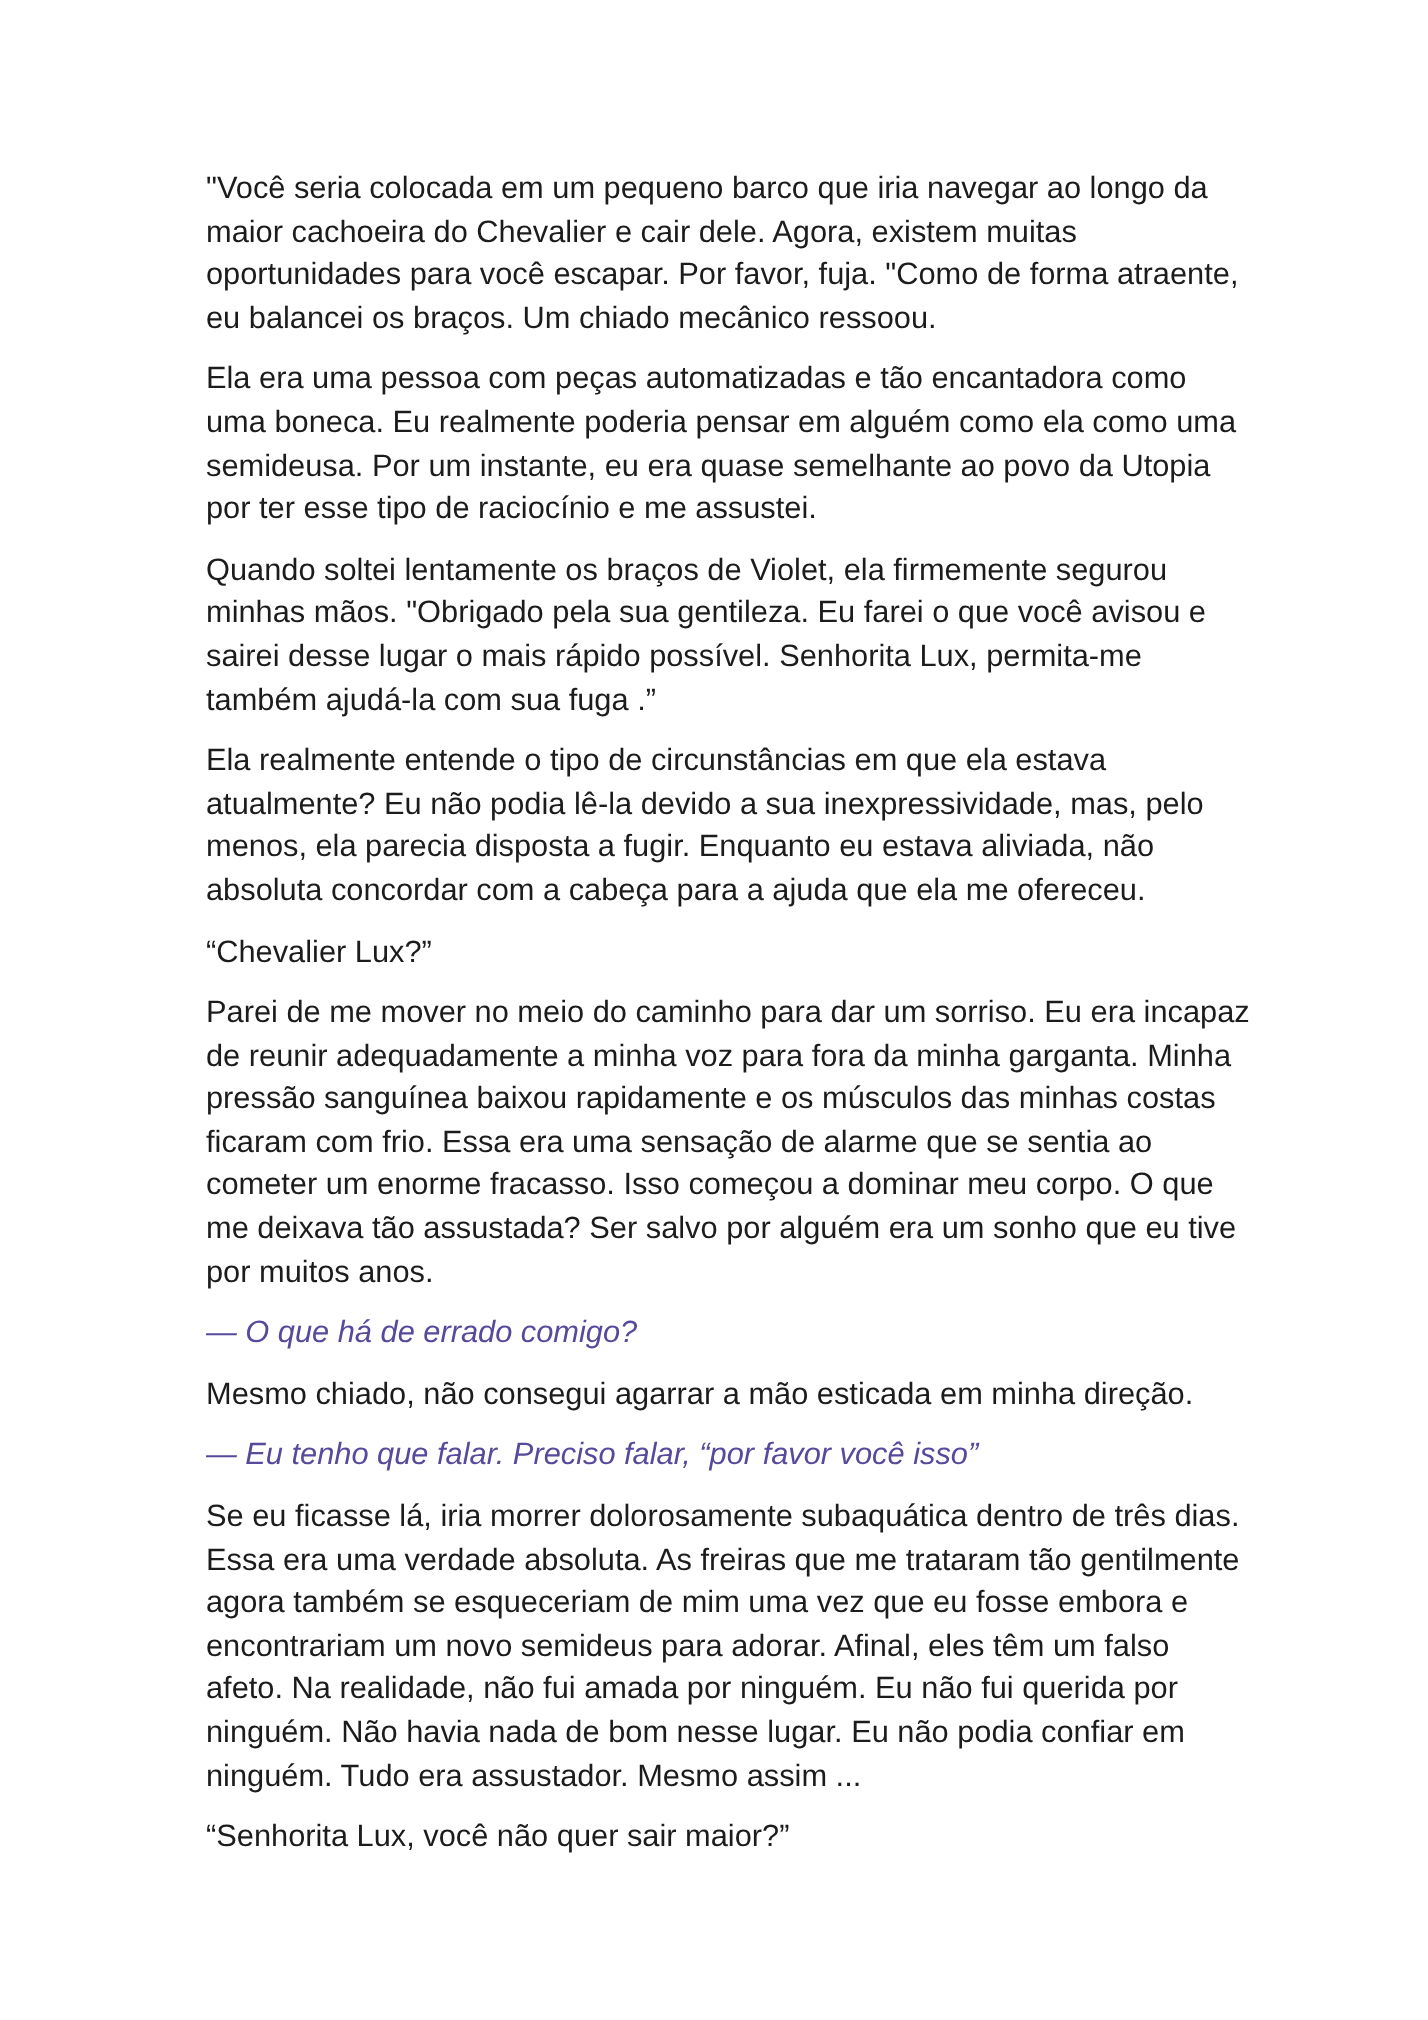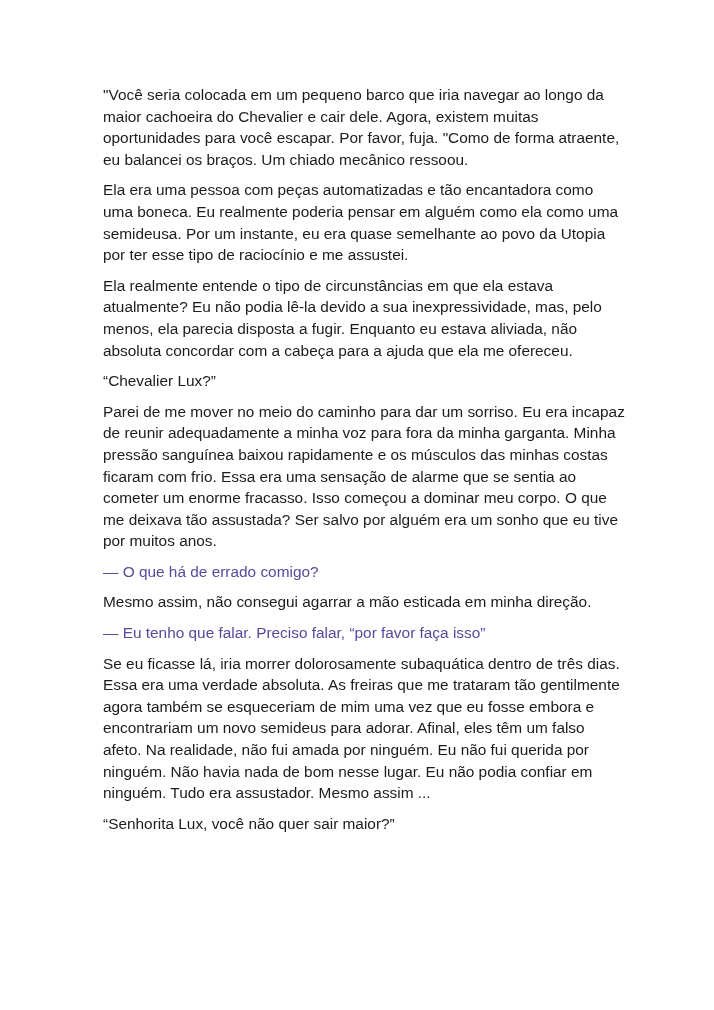--- a/index.html
+++ b/index.html
@@ -24,31 +24,33 @@
     line-height: 21.6px;
     color: #1c1c1c;
     -webkit-font-smoothing: antialiased;
   }
   .text-column p {
     margin: 0 0 9px 0;
     padding: 0;
   }
   .text-column p.thought {
     color: #574a9c;
+    font-style: italic;
   }
 </style>
 </head>
 <body>
 
 <div class="page">
   <div class="text-column">
     <p>"Você seria colocada em um pequeno barco que iria navegar ao longo da maior cachoeira do Chevalier e cair dele. Agora, existem muitas oportunidades para você escapar. Por favor, fuja. "Como de forma atraente, eu balancei os braços. Um chiado mecânico ressoou.</p>
     <p>Ela era uma pessoa com peças automatizadas e tão encantadora como uma boneca. Eu realmente poderia pensar em alguém como ela como uma semideusa. Por um instante, eu era quase semelhante ao povo da Utopia por ter esse tipo de raciocínio e me assustei.</p>
+    <p>Quando soltei lentamente os braços de Violet, ela firmemente segurou minhas mãos. "Obrigado pela sua gentileza. Eu farei o que você avisou e sairei desse lugar o mais rápido possível. Senhorita Lux, permita-me também ajudá-la com sua fuga .”</p>
     <p>Ela realmente entende o tipo de circunstâncias em que ela estava atualmente? Eu não podia lê-la devido a sua inexpressividade, mas, pelo menos, ela parecia disposta a fugir. Enquanto eu estava aliviada, não absoluta concordar com a cabeça para a ajuda que ela me ofereceu.</p>
     <p>“Chevalier Lux?”</p>
     <p>Parei de me mover no meio do caminho para dar um sorriso. Eu era incapaz de reunir adequadamente a minha voz para fora da minha garganta. Minha pressão sanguínea baixou rapidamente e os músculos das minhas costas ficaram com frio. Essa era uma sensação de alarme que se sentia ao cometer um enorme fracasso. Isso começou a dominar meu corpo. O que me deixava tão assustada? Ser salvo por alguém era um sonho que eu tive por muitos anos.</p>
     <p class="thought">— O que há de errado comigo?</p>
-    <p>Mesmo assim, não consegui agarrar a mão esticada em minha direção.</p>
-    <p class="thought">— Eu tenho que falar. Preciso falar, “por favor faça isso”</p>
+    <p>Mesmo chiado, não consegui agarrar a mão esticada em minha direção.</p>
+    <p class="thought">— Eu tenho que falar. Preciso falar, “por favor você isso”</p>
     <p>Se eu ficasse lá, iria morrer dolorosamente subaquática dentro de três dias. Essa era uma verdade absoluta. As freiras que me trataram tão gentilmente agora também se esqueceriam de mim uma vez que eu fosse embora e encontrariam um novo semideus para adorar. Afinal, eles têm um falso afeto. Na realidade, não fui amada por ninguém. Eu não fui querida por ninguém. Não havia nada de bom nesse lugar. Eu não podia confiar em ninguém. Tudo era assustador. Mesmo assim ...</p>
     <p>“Senhorita Lux, você não quer sair maior?”</p>
   </div>
 </div>
 
 </body></html>

